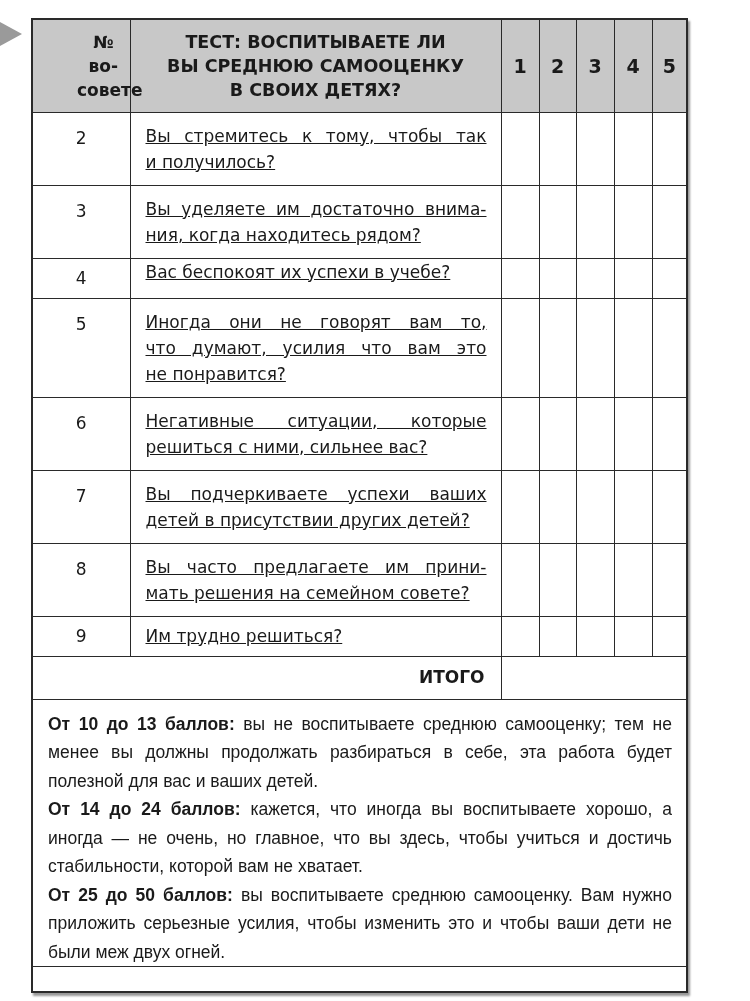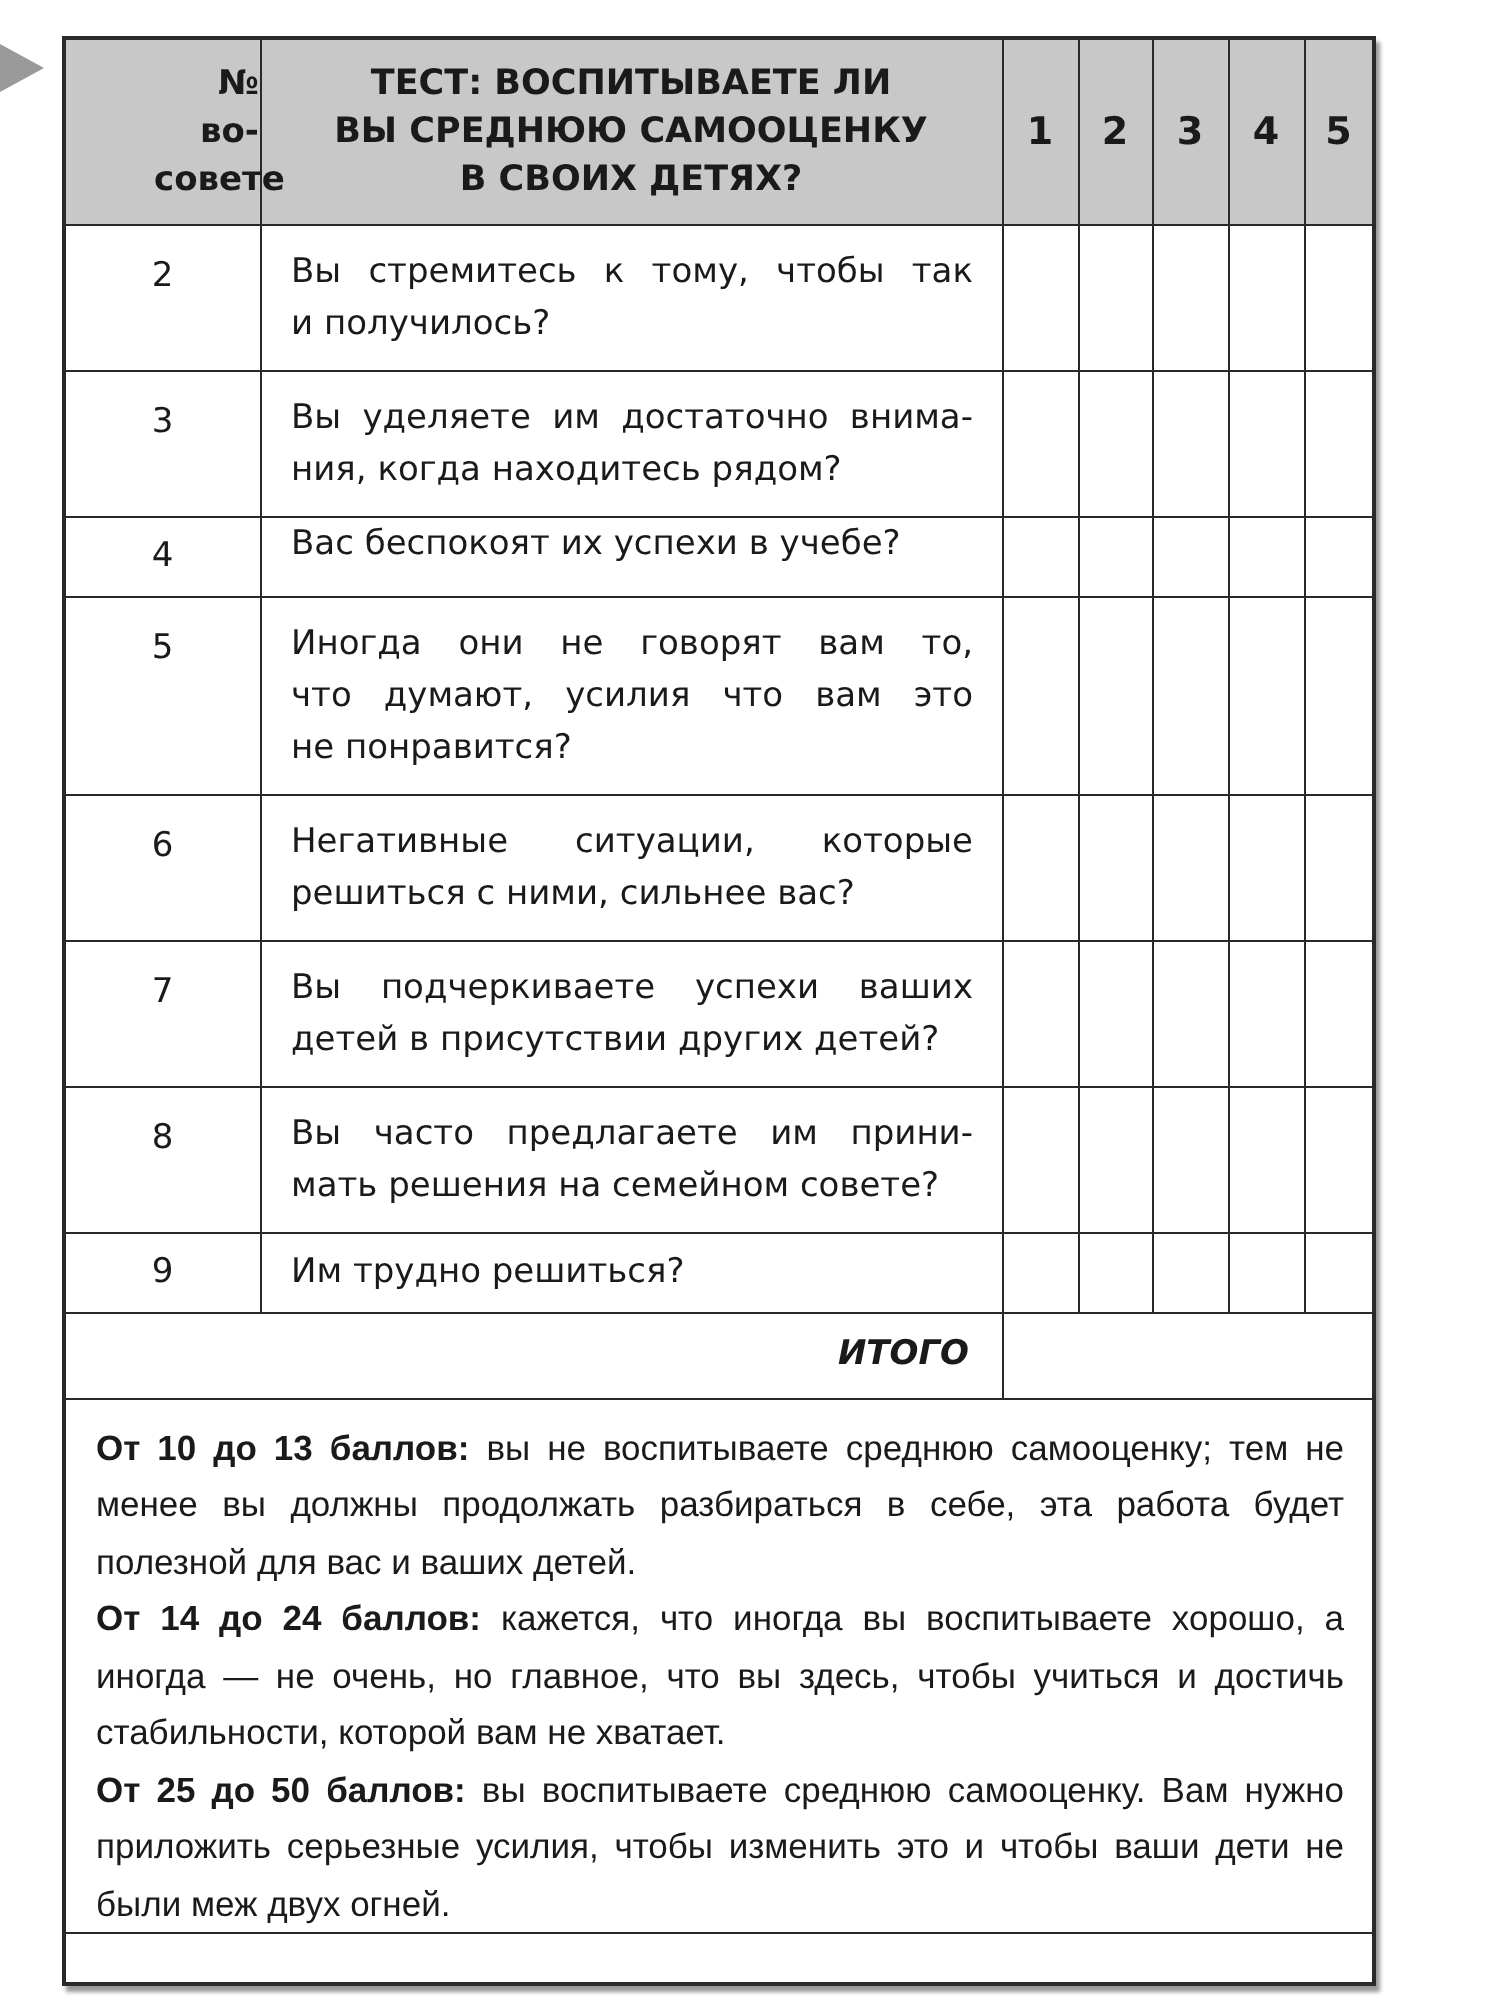--- a/index.html
+++ b/index.html
@@ -9,27 +9,27 @@
       border-top:12px solid transparent; border-bottom:12px solid transparent;
       border-left:22px solid #9a9a9a; }
     .sheet { position:absolute; left:31px; top:18px; width:657px; height:975px;
       border:2px solid #2a2a2a; box-sizing:border-box; box-shadow:2px 3px 2px #999; background:#fff; }
     table { border-collapse:collapse; width:100%; table-layout:fixed; }
     td, th { border:1.5px solid #2a2a2a; padding:0; vertical-align:top; }
     table tr:first-child th { border-top:none; }
     table tr td:first-child, table tr th:first-child { border-left:none; }
     table tr td:last-child, table tr th:last-child { border-right:none; }
     th { background:#c8c8c8; font-weight:bold; vertical-align:middle; }
-    .h-num { font-size:17px; line-height:24px; text-align:right;padding-left:44px; }
+    .h-num { font-size:17px; line-height:24px; text-align:center;padding-left:44px; }
     .h-title { font-size:17.5px; line-height:24px; text-align:center; padding:0 16px; }
     .h-score { font-size:19px; text-align:center; }
     .num { text-align:center; font-size:17px; padding-top:12px; line-height:26px; }
-    .q { font-size:17px; line-height:26px; padding:10px 14px 10px 15px; text-align:justify; }
+    .q { font-size:17px; line-height:26px; padding:10px 14px 10px 15px; text-align:justify;text-decoration:underline; }
     .q span { display:block; }
-    .total-label { text-align:right; font-weight:bold; font-size:17px; padding:10px 16px 0 0; height:32px;font-style:italic; }
+    .total-label { text-align:right; font-weight:bold; font-size:17px; padding:10px 16px 0 0; height:32px; }
     .notes { padding:10px 14px 0 15px; font-family:"Liberation Sans", sans-serif; font-size:17.5px; line-height:28.5px; }
     .notes p { margin:0; text-align:justify; }
     .notes b { font-weight:bold; }
   </style>
 </head>
 <body>
 
 <div class="marker"></div>
 
 <div class="sheet">

